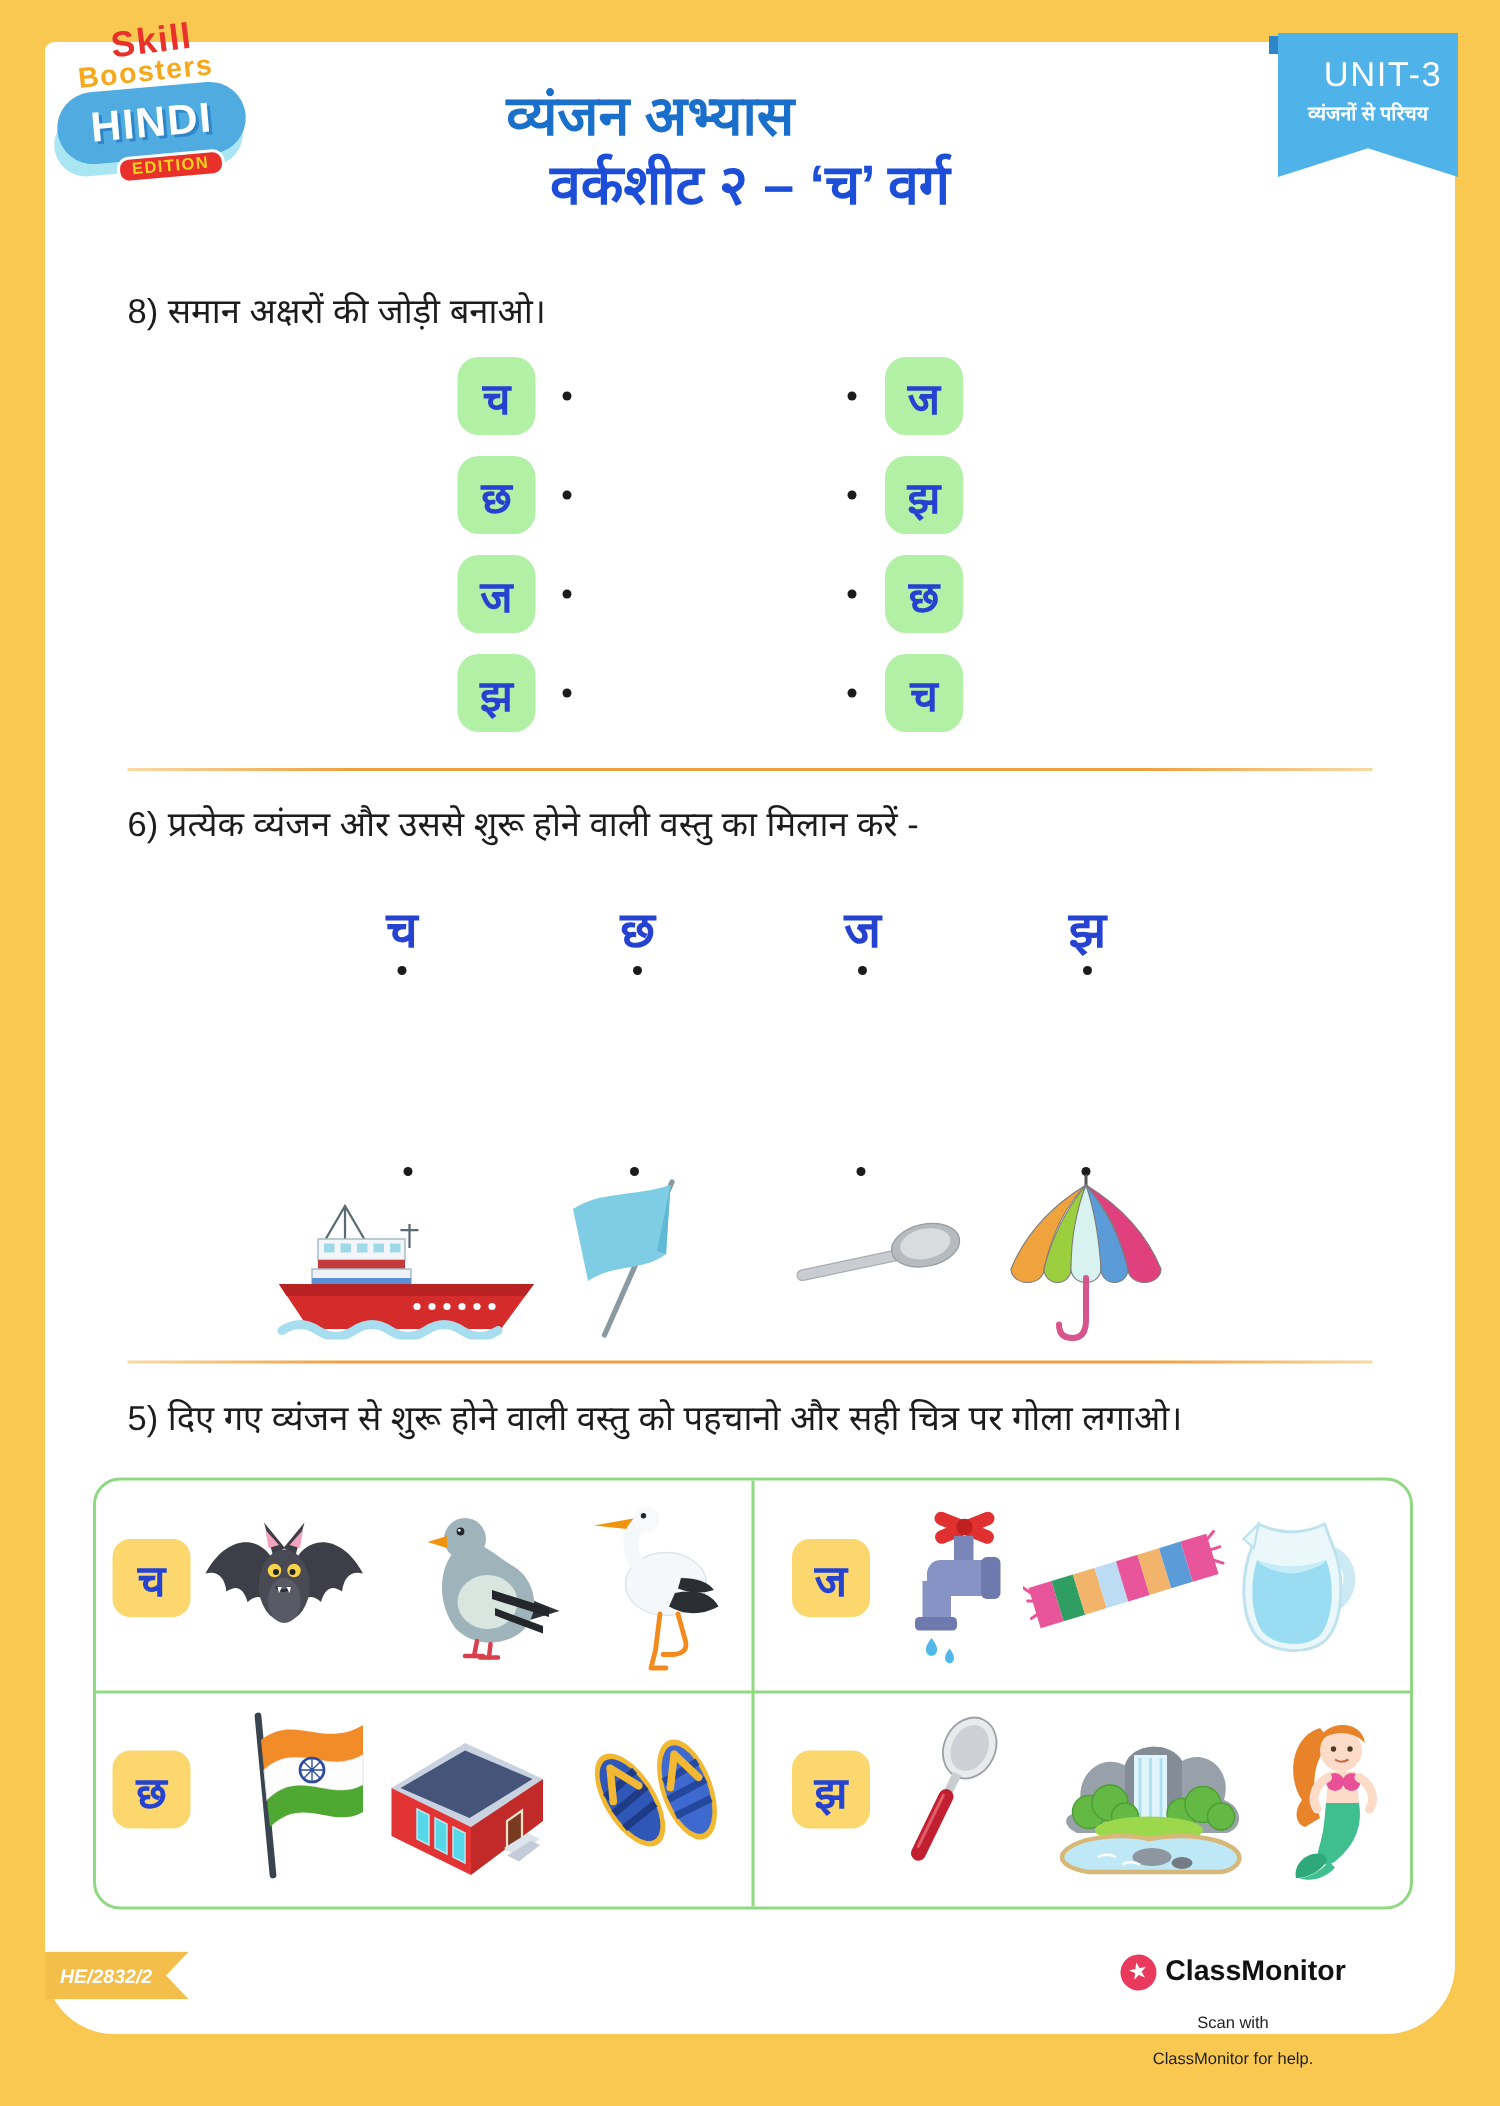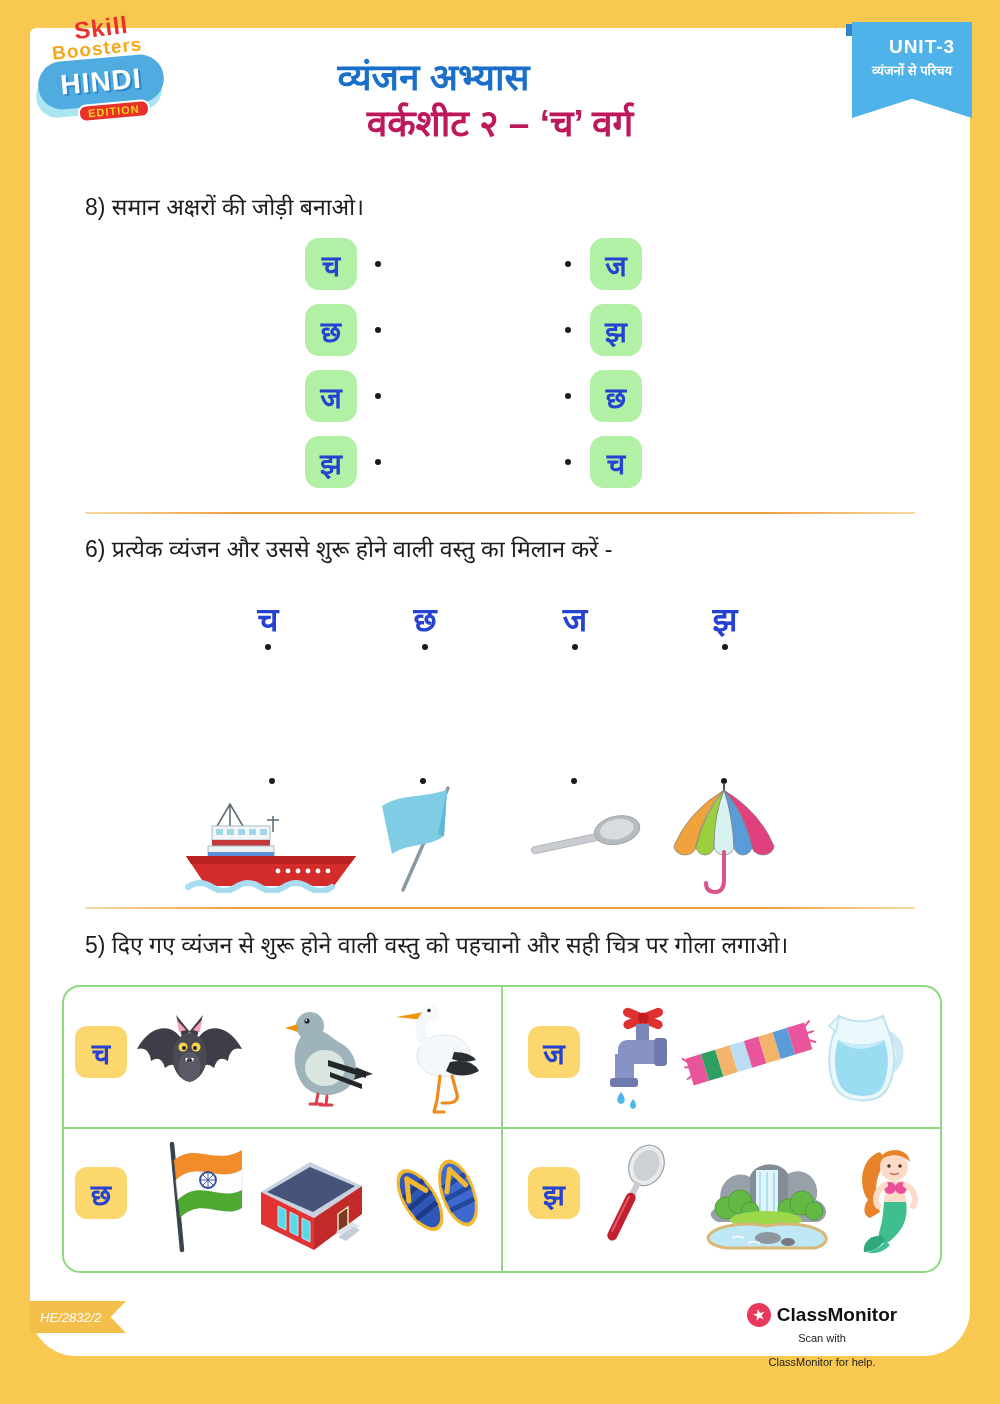--- a/index.html
+++ b/index.html
@@ -23,51 +23,51 @@
   .logo-blob span{font-weight:bold;font-size:28px;color:#fff;letter-spacing:1px;text-shadow:2px 2px 0 #2E86C8;}
   .logo-edition{position:absolute;left:52px;top:92px;background:#E8312A;border:2px solid #fff;border-radius:8px;padding:1px 8px;transform:rotate(-5deg);
     font-weight:bold;font-size:11px;color:#F5D21C;letter-spacing:1px;}
   
   .badge-fold{position:absolute;left:846px;top:24px;width:12px;height:12px;background:#2E86C8;z-index:4;}
   .badge{
     position:absolute;left:852px;top:22px;width:120px;height:96px;background:#4FB2E8;z-index:5;
     clip-path:polygon(0 0,100% 0,100% 100%,50% 80%,0 100%);
     text-align:center;color:#fff;
   }
-  .badge-title{margin-top:14px;font-size:19px;font-weight:bold;letter-spacing:1px;margin-left:20px;}
+  .badge-title{margin-top:14px;font-size:23px;font-weight:normal;letter-spacing:1px;margin-left:20px;}
   .badge-sub{margin-top:3px;font-size:13px;font-weight:bold;}
   
   .title1{position:absolute;left:0;top:50px;width:867px;text-align:center;font-size:37px;font-weight:bold;color:#1A6FCB;}
-  .title2{position:absolute;left:0;top:96px;width:1000px;text-align:center;font-size:37px;font-weight:bold;color:#be185d;}
+  .title2{position:absolute;left:0;top:96px;width:1000px;text-align:center;font-size:37px;font-weight:bold;color:#1d4ed8;}
   
   .q-head{position:absolute;left:85px;font-size:23px;color:#1c1c1c;}
   
   .lbox{position:absolute;width:52px;height:52px;border-radius:14px;display:flex;align-items:center;justify-content:center;
     font-size:29px;font-weight:bold;color:#2543D0;}
   .green{background:#B2F0A6;}
   .yellow{background:#FBD76E;border-radius:12px;}
   .dot{position:absolute;width:6px;height:6px;background:#1b1b1b;border-radius:50%;}
   .s2-letter{position:absolute;font-size:33px;font-weight:bold;color:#2543D0;transform:translateX(-50%);}
   .divider{position:absolute;left:85px;width:830px;height:2px;
     background:linear-gradient(90deg,#F8D9A4,#EF9F3E 18%,#EF9F3E 82%,#F8D9A4);}
   
   .grid{position:absolute;left:62px;top:985px;width:876px;height:284px;border:2px solid #8FD982;border-radius:18px;}
   .grid-v{position:absolute;left:437px;top:0;width:2px;height:100%;background:#8FD982;}
   .grid-h{position:absolute;left:0;top:140px;width:100%;height:2px;background:#8FD982;}
   .img{position:absolute;}
   .img svg{display:block;width:100%;height:100%;}
   
   .code-ribbon{position:absolute;left:30px;top:1301px;width:96px;height:32px;background:#F3BE4A;
     clip-path:polygon(0 0,100% 0,84% 50%,100% 100%,0 100%);
-    display:flex;align-items:center;color:#fff;font-weight:normal;font-style:italic;font-size:13px;padding-left:10px;box-sizing:border-box;z-index:3;}
+    display:flex;align-items:center;color:#fff;font-weight:bold;font-style:italic;font-size:13px;padding-left:10px;box-sizing:border-box;z-index:3;}
   .cm{position:absolute;left:742px;top:1303px;width:160px;text-align:center;}
   .cm-row{display:flex;align-items:center;justify-content:center;gap:6px;}
   .cm-icon{width:24px;height:24px;background:#E93A5E;border-radius:50%;color:#fff;font-size:15px;line-height:24px;text-align:center;transform:rotate(-12deg);}
   .cm-name{font-size:19px;font-weight:bold;color:#111;}
-  .cm-small{font-size:11px;color:#222;line-height:14px;margin-top:4px;}
+  .cm-small{font-size:11px;color:#222;line-height:14px;margin-top:15px;}
 </style>
 </head>
 <body>
 
 <div class="sheet"></div>
 
 <div class="logo">
   <div class="logo-blob-under"></div>
   <div class="logo-skill">Skill</div>
   <div class="logo-boosters">Boosters</div>

